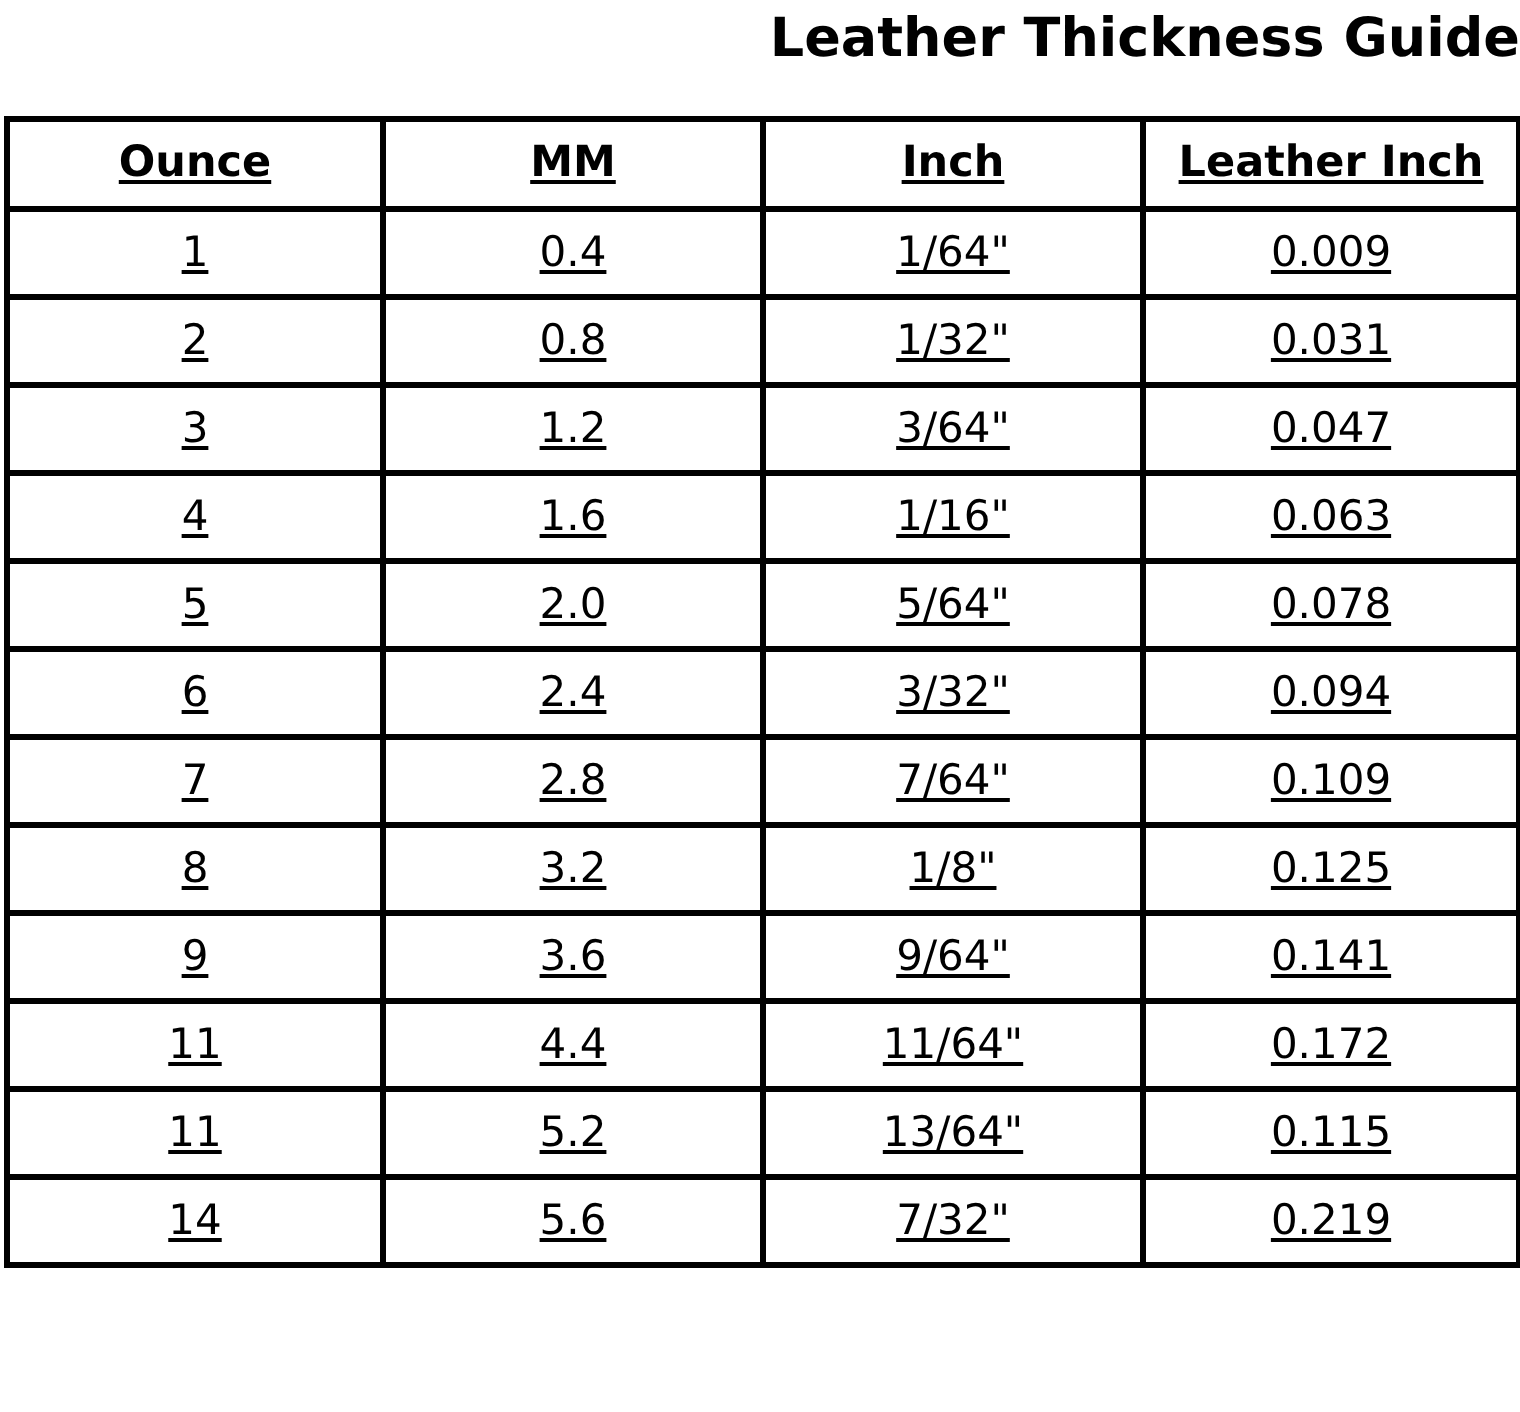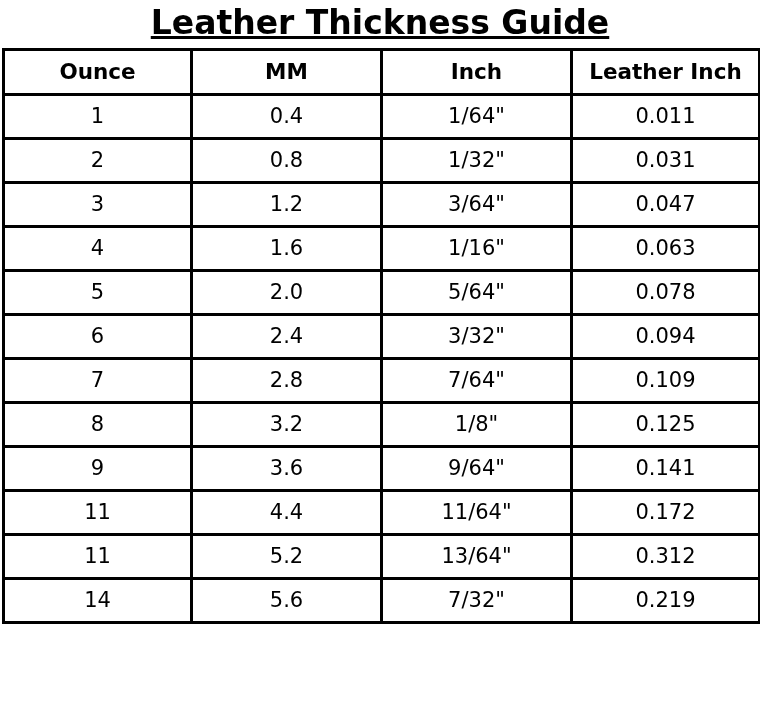--- a/index.html
+++ b/index.html
@@ -14,33 +14,33 @@
     color: #000000;
     overflow: hidden;
   }
   .page {
     width: 760px;
     height: 706px;
     position: relative;
     box-sizing: border-box;
   }
   .title {
-    text-align: center;
-    font-size: 33px;
+    text-align: right;
+    font-size: 27px;
     font-weight: bold;
     line-height: 1;
     padding: 6px 0 9px 0;
     letter-spacing: 0px;
-    text-decoration: underline;
   }
   table.guide {
     border-collapse: collapse;
     width: 756px;
-    margin: 0 2px;
+    margin: 16px 2px;
     table-layout: fixed;
+    text-decoration: underline;
   }
   table.guide th,
   table.guide td {
     border: 3px solid #000000;
     text-align: center;
     font-size: 21px;
     height: 41px;
     padding: 0;
     line-height: 1;
   }
@@ -77,21 +77,21 @@
         <th>MM</th>
         <th>Inch</th>
         <th>Leather Inch</th>
       </tr>
     </thead>
     <tbody>
       <tr>
         <td>1</td>
         <td>0.4</td>
         <td>1/64"</td>
-        <td>0.011</td>
+        <td>0.009</td>
       </tr>
       <tr>
         <td>2</td>
         <td>0.8</td>
         <td>1/32"</td>
         <td>0.031</td>
       </tr>
       <tr>
         <td>3</td>
         <td>1.2</td>
@@ -137,21 +137,21 @@
       <tr>
         <td>11</td>
         <td>4.4</td>
         <td>11/64"</td>
         <td>0.172</td>
       </tr>
       <tr>
         <td>11</td>
         <td>5.2</td>
         <td>13/64"</td>
-        <td>0.312</td>
+        <td>0.115</td>
       </tr>
       <tr>
         <td>14</td>
         <td>5.6</td>
         <td>7/32"</td>
         <td>0.219</td>
       </tr>
     </tbody>
   </table>
 

